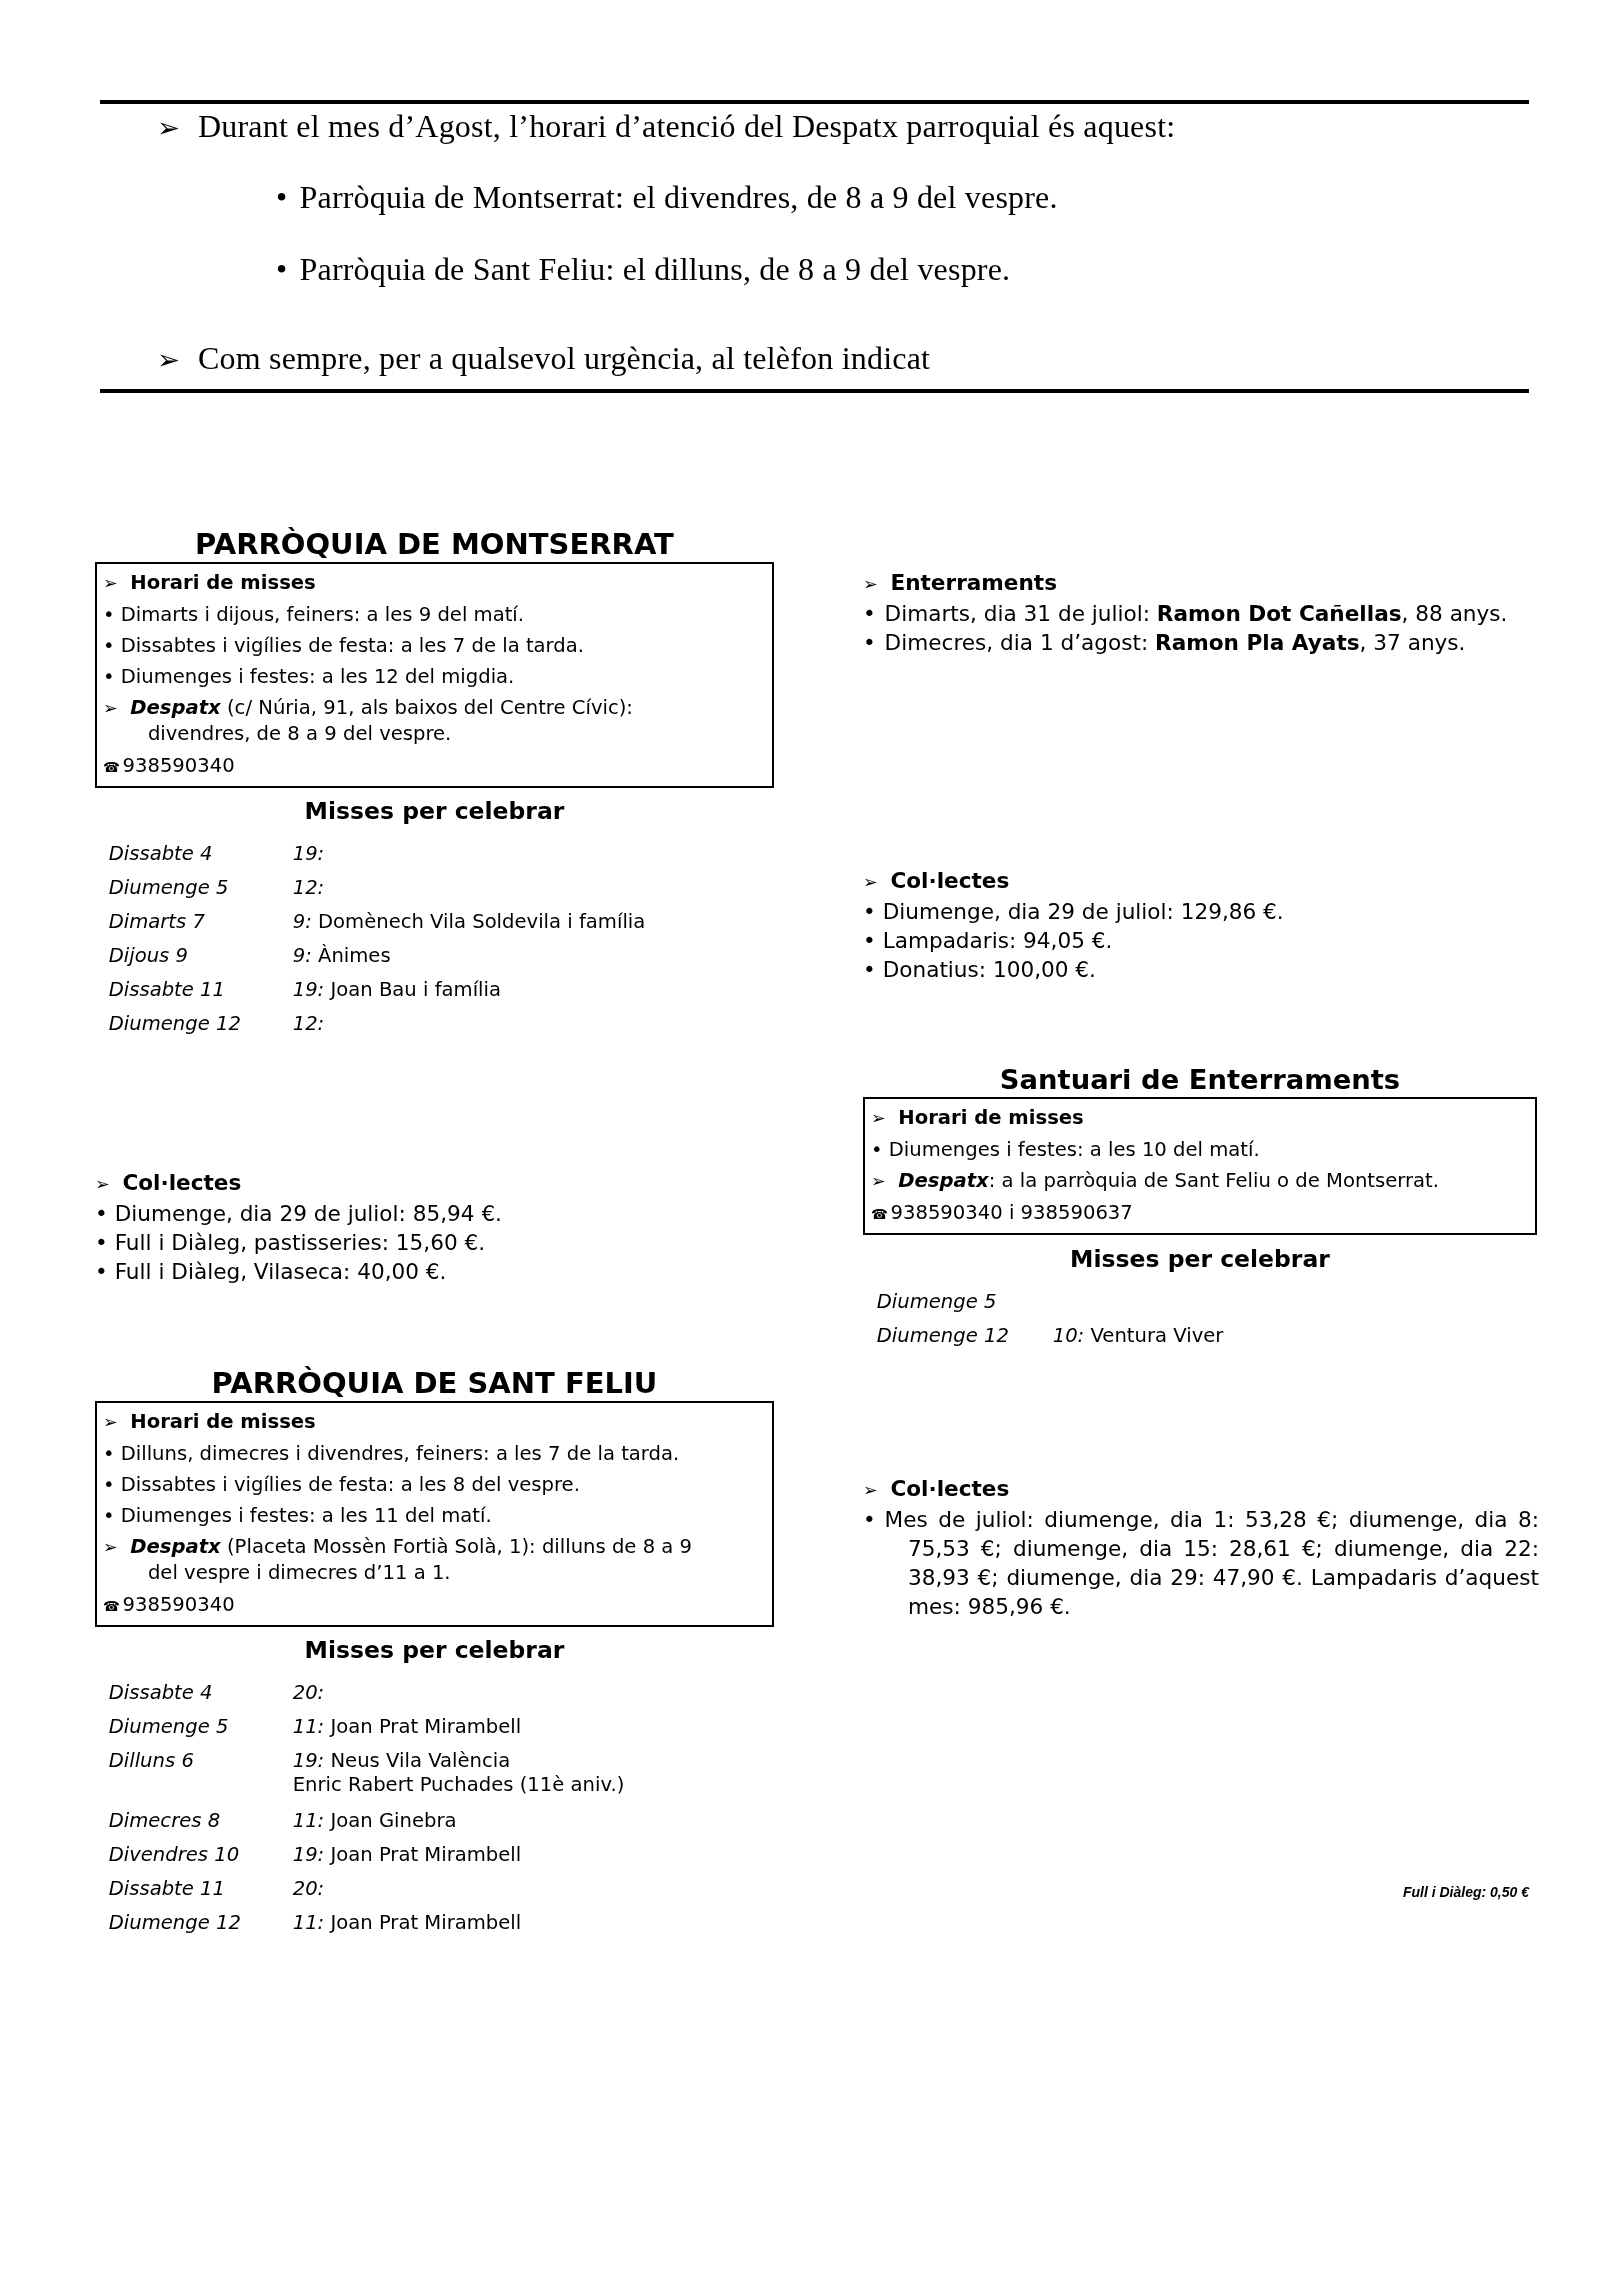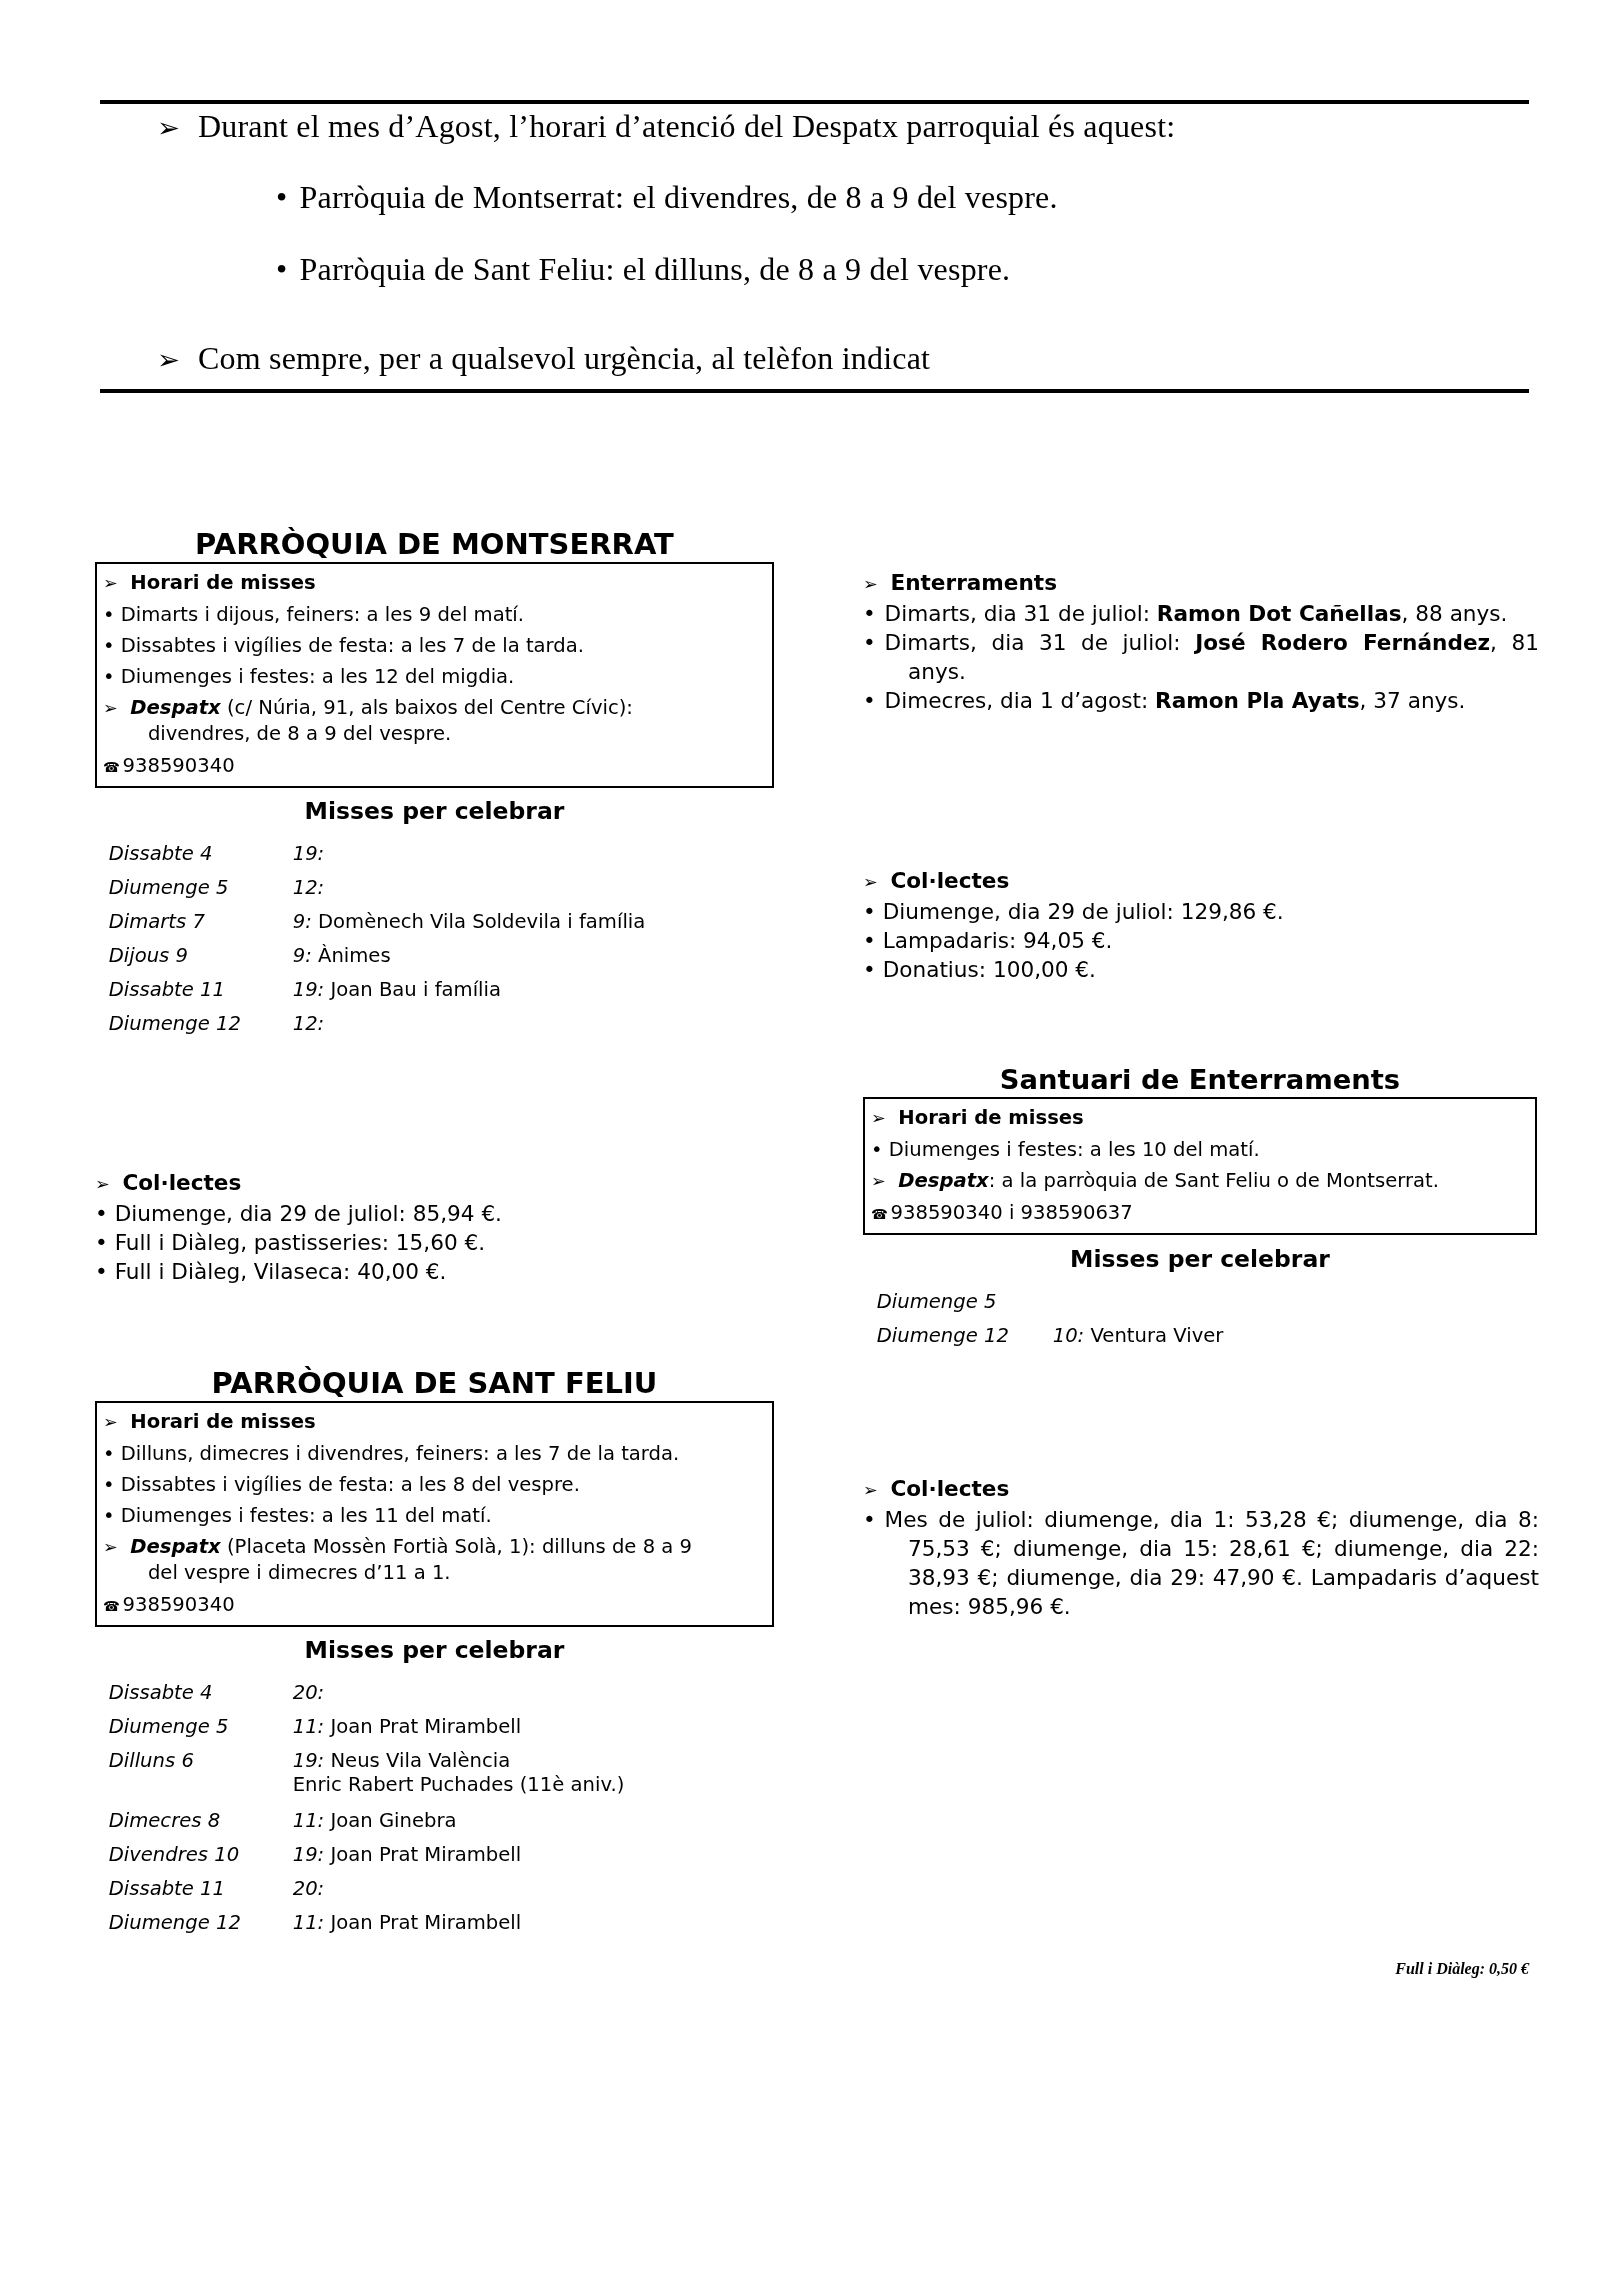--- a/index.html
+++ b/index.html
@@ -34,21 +34,21 @@
     .masses .intent { flex: 1; }
     .masses .intent .time { font-style: italic; }
     .masses .intent .line2 { display: block; line-height: 25.5px; margin-top: -5.9px; margin-bottom: 5.9px; }
 
     .section { font-size: 21.6px; }
     .section .shead { font-weight: bold; line-height: 29px; margin-top: 43px; }
     .section .item { line-height: 29px; padding-left: 45px; text-indent: -45px; text-align: justify; }
     .section .item .b { font-weight: bold; }
     .section .item .dot { display: inline-block; width: 21.6px; text-indent: 0; }
 
-    .price { position: absolute; right: 92px; top: 1960px; font-family: Liberation Serif, serif; font-weight: bold; font-style: italic; font-size: 16px; }
+    .price { position: absolute; right: 92px; top: 1884px; font-family: Liberation Sans, sans-serif; font-weight: bold; font-style: italic; font-size: 14px; }
   </style>
 </head>
 <body>
 
 <div class="rule top"></div>
 <div class="notice-line serif" style="left:157px; top:108px;">
   <span class="arrow">➢</span><span>Durant el mes d’Agost, l’horari d’atenció del Despatx parroquial és aquest:</span>
 </div>
 <div class="notice-line serif" style="left:276px; top:179px;">
   <span class="bullet">•</span><span>Parròquia de Montserrat: el divendres, de 8 a 9 del vespre.</span>
@@ -152,21 +152,20 @@
     <div class="mrow">
         <span class="day">Diumenge 12</span>
         <span class="intent"><span class="time">11:</span><span> Joan Prat Mirambell</span></span>
       </div>
   </div>
 </div>
 
 <div class="col col-right section" style="top:525px;">
   <div class="shead"><span class="arrow-g">➢</span><span>Enterraments</span></div>
   <div class="item"><span class="dot">•</span><span>Dimarts, dia 31 de juliol: </span><span class="b">Ramon Dot Cañellas</span><span>, 88 anys.</span></div>
-  <div class="item"><span class="dot">•</span><span>Dimarts, dia 31 de juliol: </span><span class="b">José Rodero Fernández</span><span>, 81 anys.</span></div>
   <div class="item"><span class="dot">•</span><span>Dimecres, dia 1 d’agost: </span><span class="b">Ramon Pla Ayats</span><span>, 37 anys.</span></div>
 </div>
 
 <div class="col col-right section" style="top:823px;">
   <div class="shead"><span class="arrow-g">➢</span><span>Col·lectes</span></div>
   <div class="item" style="padding-left:0;text-indent:0;"><span>•</span> <span>Diumenge, dia 29 de juliol: 129,86 €.</span></div>
   <div class="item" style="padding-left:0;text-indent:0;"><span>•</span> <span>Lampadaris: 94,05 €.</span></div>
   <div class="item" style="padding-left:0;text-indent:0;"><span>•</span> <span>Donatius: 100,00 €.</span></div>
 </div>
 

